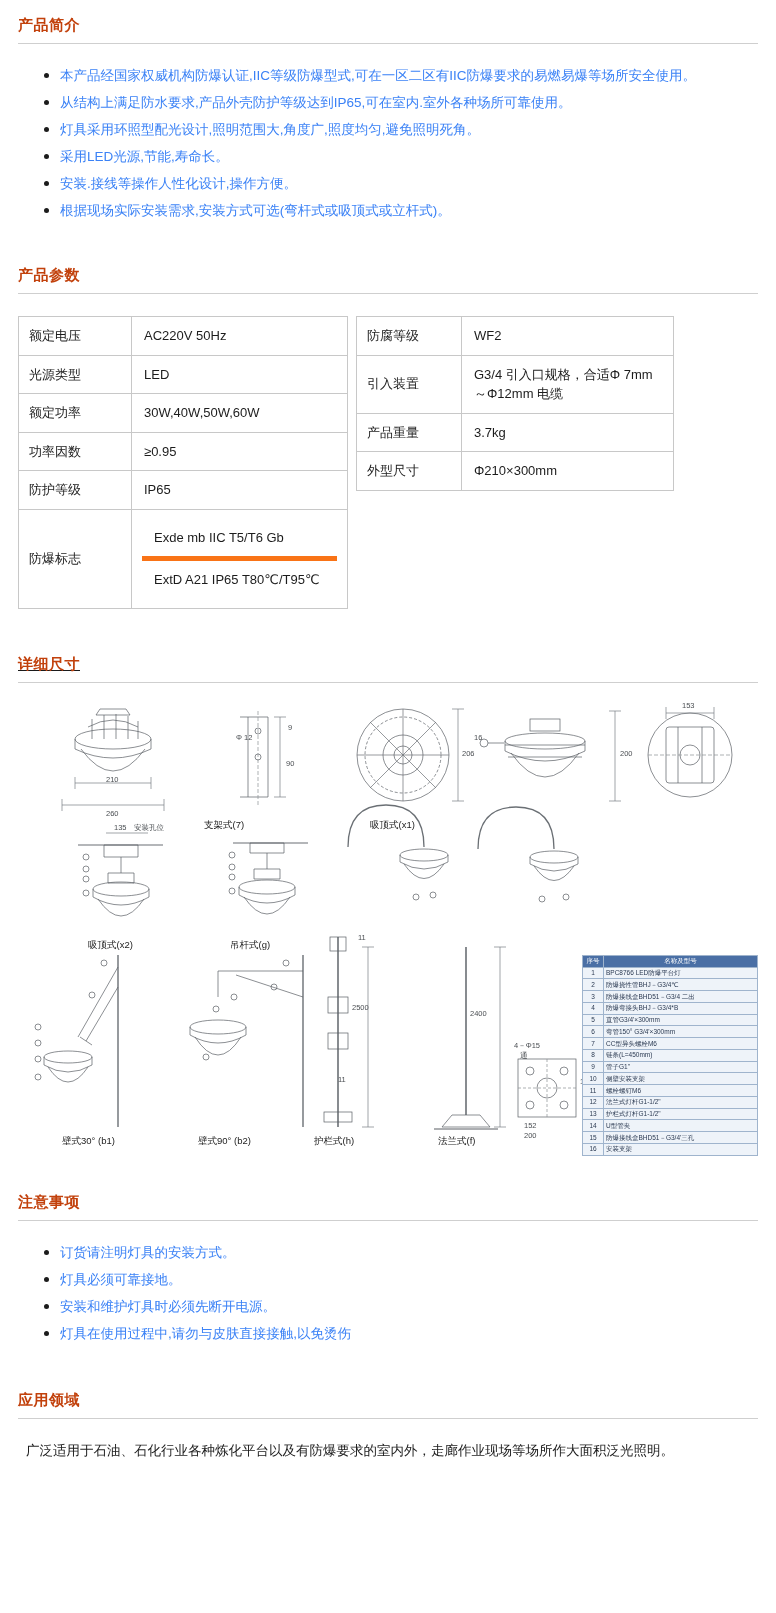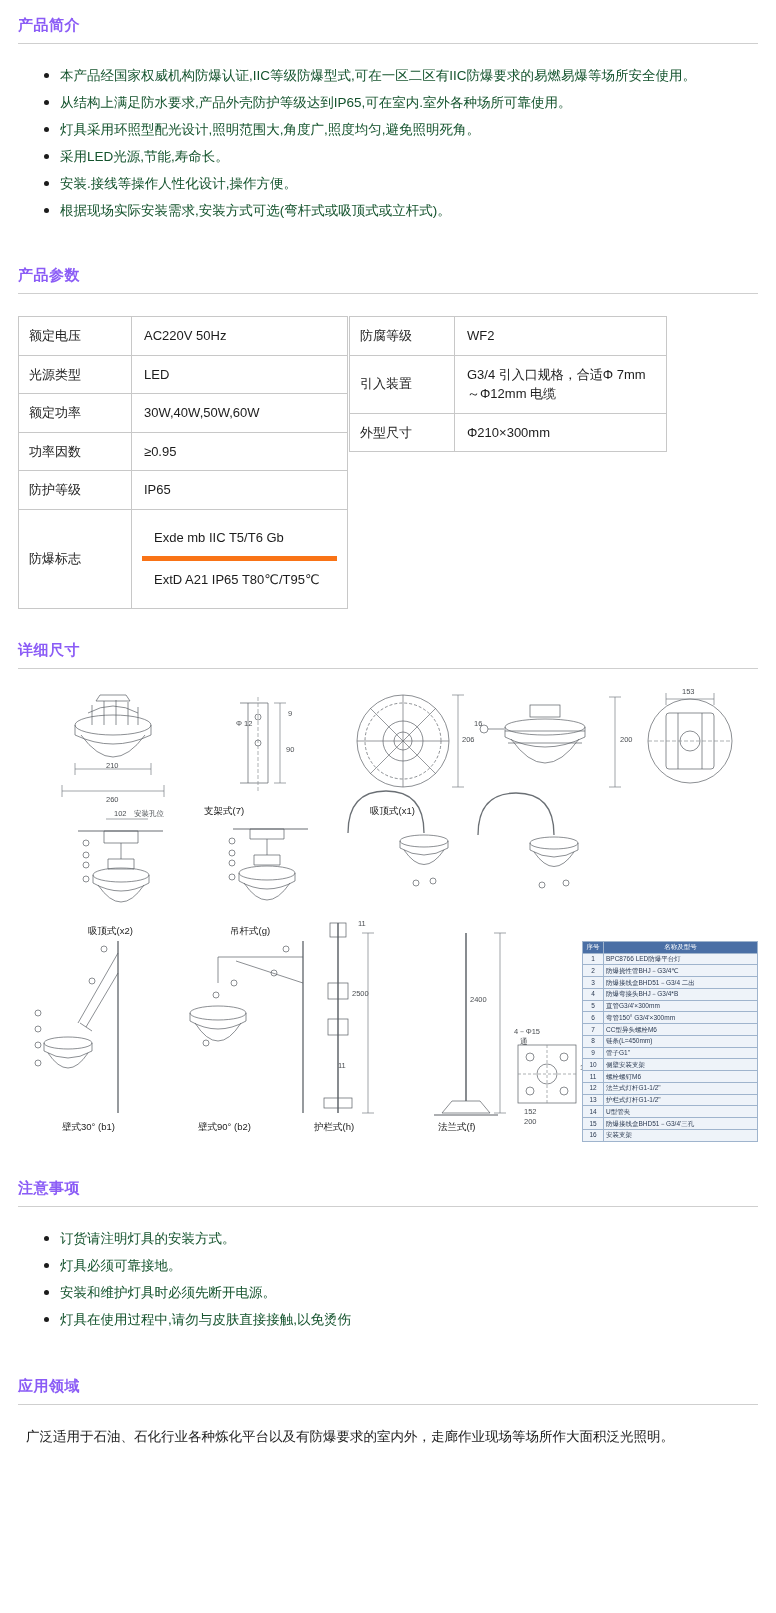--- a/index.html
+++ b/index.html
@@ -18,21 +18,21 @@
     box-sizing: border-box;
     padding: 0 0 30px 0;
     position: relative;
   }
   
   .sec-head {
     margin: 0;
     padding: 0 0 6px 18px;
     font-size: 15px;
     font-weight: bold;
-    color: #8b5cf6;
+    color: #c2410c;
     letter-spacing: 0.5px;
   }
   .sec-head-wrap {
     position: relative;
     margin-top: 14px;
   }
   .sec-rule {
     height: 1px;
     background: #cfcfcf;
     margin: 2px 18px 0 18px;
@@ -42,21 +42,21 @@
   
   ul.bullets {
     list-style: none;
     margin: 18px 0 0 0;
     padding: 0 30px 0 44px;
   }
   ul.bullets li {
     position: relative;
     font-size: 13.5px;
     line-height: 2.0;
-    color: #14532d;
+    color: #3b82f6;
     padding-left: 16px;
   }
   ul.bullets li:before {
     content: "";
     position: absolute;
     left: 0;
     top: 11px;
     width: 5px;
     height: 5px;
     background: #1c1c1c;
@@ -68,21 +68,21 @@
     display: flex;
     gap: 0px;
     padding: 22px 18px 0 18px;
     align-items: flex-start;
   }
   table.ptab {
     border-collapse: collapse;
     font-size: 13px;
   }
   table.ptab.left { width: 330px; }
-  table.ptab.right { width: 318px; margin-left: 1px; }
+  table.ptab.right { width: 318px; margin-left: 8px; }
   table.ptab td {
     border: 1px solid #c8c8c8;
     padding: 9px 10px;
     vertical-align: middle;
     color: #1c1c1c;
     line-height: 1.5;
   }
   table.ptab td.k {
     width: 92px;
     white-space: nowrap;
@@ -227,28 +227,32 @@
       <tbody>
           <tr>
         <td class="k">防腐等级</td>
         <td class="v">WF2</td>
       </tr>
       <tr>
         <td class="k">引入装置</td>
         <td class="v">G3/4 引入口规格，合适Φ 7mm～Φ12mm 电缆</td>
       </tr>
       <tr>
+        <td class="k">产品重量</td>
+        <td class="v">3.7kg</td>
+      </tr>
+      <tr>
         <td class="k">外型尺寸</td>
         <td class="v">Φ210×300mm</td>
       </tr>
     </tbody>
       </table>
   </div>
 
-  <div class="sec-head-wrap" style="margin-top:32px;">
+  <div class="sec-head-wrap" style="margin-top:46px;text-decoration:underline;">
     <div class="sec-head">详细尺寸</div>
     <div class="sec-rule"></div>
   </div>
 
   <div class="draw-wrap">
     <div class="drawing">
 
       <svg width="740" height="470" viewBox="0 0 740 470">
         <g stroke="#5a5f64" fill="none" stroke-width="0.7">
 
@@ -410,21 +414,21 @@
 
       <span class="dlabel small" style="left:88px; top:78px;">210</span>
       <span class="dlabel small" style="left:88px; top:112px;">260</span>
       <span class="dlabel small" style="left:218px; top:36px;">Φ 12</span>
       <span class="dlabel small" style="left:270px; top:26px;">9</span>
       <span class="dlabel small" style="left:268px; top:62px;">90</span>
       <span class="dlabel small" style="left:444px; top:52px;">206</span>
       <span class="dlabel small" style="left:456px; top:36px;">16</span>
       <span class="dlabel small" style="left:602px; top:52px;">200</span>
       <span class="dlabel small" style="left:664px; top:4px;">153</span>
-      <span class="dlabel small" style="left:96px; top:126px;">102</span>
+      <span class="dlabel small" style="left:96px; top:126px;">135</span>
       <span class="dlabel small" style="left:116px; top:126px;">安装孔位</span>
       <span class="dlabel small" style="left:340px; top:236px;">11</span>
       <span class="dlabel small" style="left:334px; top:306px;">2500</span>
       <span class="dlabel small" style="left:320px; top:378px;">11</span>
       <span class="dlabel small" style="left:452px; top:312px;">2400</span>
       <span class="dlabel small" style="left:496px; top:344px;">4－Φ15</span>
       <span class="dlabel small" style="left:502px; top:354px;">通</span>
       <span class="dlabel small" style="left:562px; top:380px;">150</span>
       <span class="dlabel small" style="left:574px; top:390px;">200</span>
       <span class="dlabel small" style="left:506px; top:424px;">152</span>

